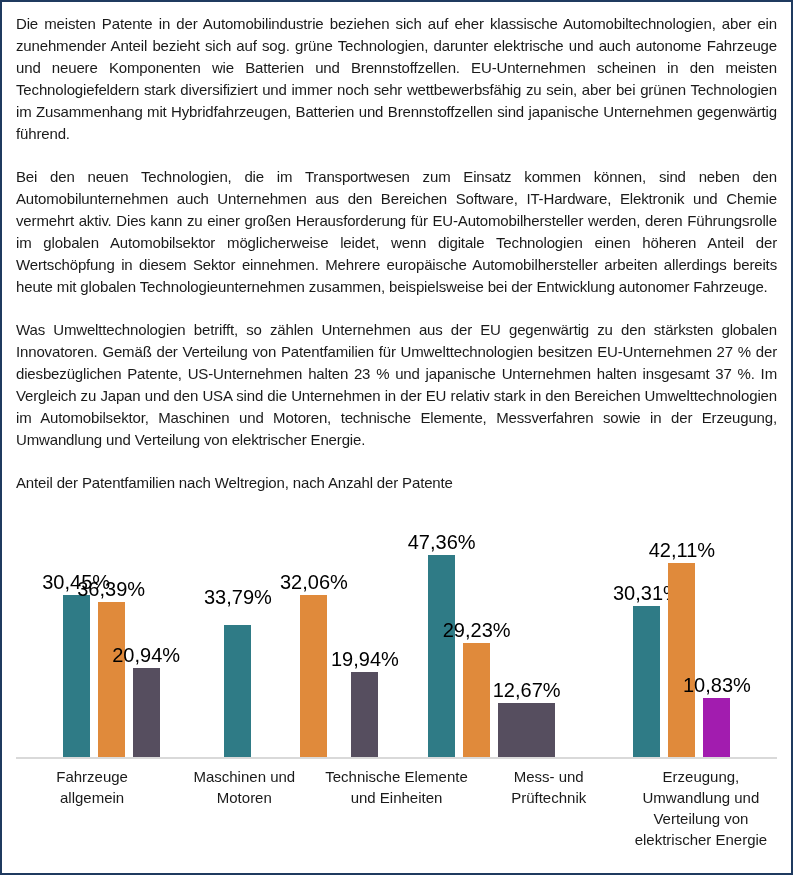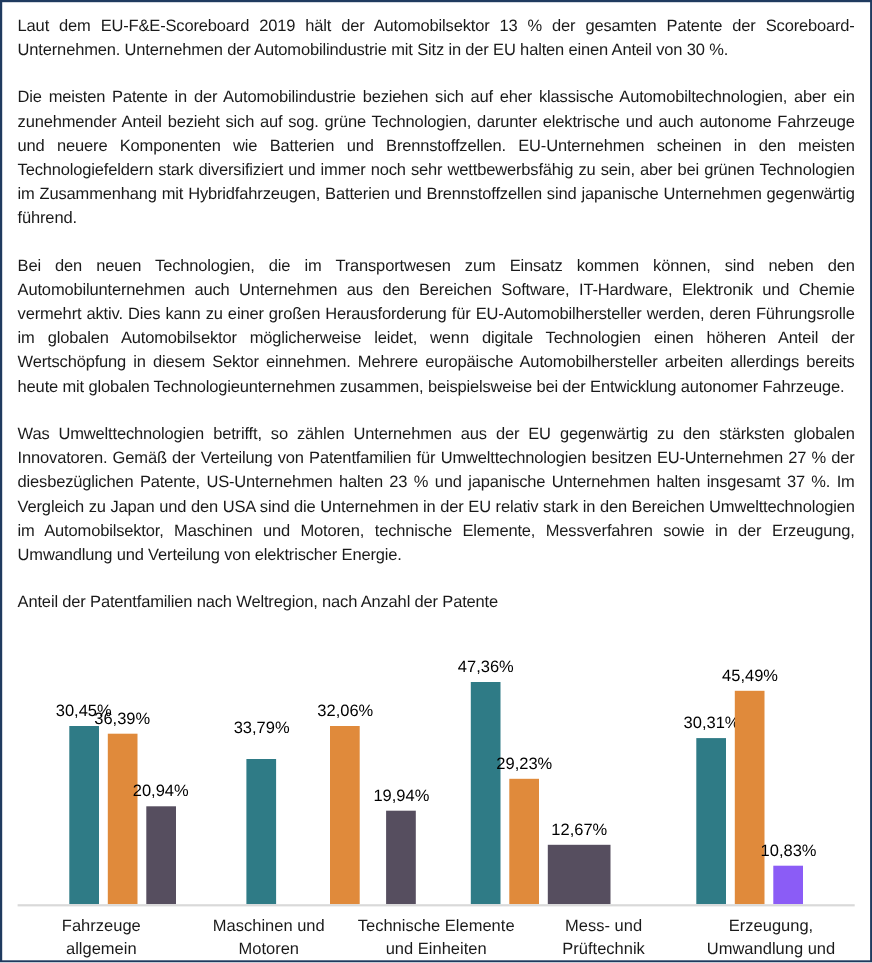--- a/index.html
+++ b/index.html
@@ -50,21 +50,21 @@
   }
   .bar{
     width:27px;
     position:relative;
   }
   .bar-label{
     position:absolute;
     left:50%;
     transform:translateX(-50%);
     bottom:calc(100% + 5px);
-    font-size:15px;
+    font-size:20px;
     line-height:16px;
     white-space:nowrap;
     color:#000;
   }
   .axis-line{
     position:absolute;left:0;right:0;top:257px;height:2px;
     background:var(--axis-color);
   }
   .chart-categories{
     position:absolute;left:0;right:0;top:266px;
@@ -78,21 +78,20 @@
     white-space:pre-line;
     color:#1A1A1A;
   }
 </style>
 </head>
 <body>
 
 <div class="page">
 
   <div class="text-block">
-    <p>Laut dem EU-F&amp;E-Scoreboard 2019 hält der Automobilsektor 13 % der gesamten Patente der Scoreboard-Unternehmen. Unternehmen der Automobilindustrie mit Sitz in der EU halten einen Anteil von 30 %.</p>
     <p>Die meisten Patente in der Automobilindustrie beziehen sich auf eher klassische Automobiltechnologien, aber ein zunehmender Anteil bezieht sich auf sog. grüne Technologien, darunter elektrische und auch autonome Fahrzeuge und neuere Komponenten wie Batterien und Brennstoffzellen. EU-Unternehmen scheinen in den meisten Technologiefeldern stark diversifiziert und immer noch sehr wettbewerbsfähig zu sein, aber bei grünen Technologien im Zusammenhang mit Hybridfahrzeugen, Batterien und Brennstoffzellen sind japanische Unternehmen gegenwärtig führend.</p>
     <p>Bei den neuen Technologien, die im Transportwesen zum Einsatz kommen können, sind neben den Automobilunternehmen auch Unternehmen aus den Bereichen Software, IT-Hardware, Elektronik und Chemie vermehrt aktiv. Dies kann zu einer großen Herausforderung für EU-Automobilhersteller werden, deren Führungsrolle im globalen Automobilsektor möglicherweise leidet, wenn digitale Technologien einen höheren Anteil der Wertschöpfung in diesem Sektor einnehmen. Mehrere europäische Automobilhersteller arbeiten allerdings bereits heute mit globalen Technologieunternehmen zusammen, beispielsweise bei der Entwicklung autonomer Fahrzeuge.</p>
     <p>Was Umwelttechnologien betrifft, so zählen Unternehmen aus der EU gegenwärtig zu den stärksten globalen Innovatoren. Gemäß der Verteilung von Patentfamilien für Umwelttechnologien besitzen EU-Unternehmen 27 % der diesbezüglichen Patente, US-Unternehmen halten 23 % und japanische Unternehmen halten insgesamt 37 %. Im Vergleich zu Japan und den USA sind die Unternehmen in der EU relativ stark in den Bereichen Umwelttechnologien im Automobilsektor, Maschinen und Motoren, technische Elemente, Messverfahren sowie in der Erzeugung, Umwandlung und Verteilung von elektrischer Energie.</p>
   </div>
 
   <p class="chart-title">Anteil der Patentfamilien nach Weltregion, nach Anzahl der Patente</p>
 
   <div class="chart">
     <div class="chart-plot">
         <div class="chart-cell">
@@ -126,23 +125,23 @@
           </div>
           <div class="bar" style="height: 54.1px; background: rgb(86, 78, 95); padding-left: 30px;">
             <div class="bar-label">12,67%</div>
           </div>
         </div>
         <div class="chart-cell">
           <div class="bar" style="height: 150.9px; background: rgb(47, 123, 134);">
             <div class="bar-label">30,31%</div>
           </div>
           <div class="bar" style="height: 194.2px; background: rgb(224, 138, 59);">
-            <div class="bar-label">45,49%</div>
+            <div class="bar-label">42,11%</div>
           </div>
-          <div class="bar" style="height: 35px; background: #8b5cf6;">
+          <div class="bar" style="height: 59px; background: #a21caf;">
             <div class="bar-label">10,83%</div>
           </div>
         </div>
       </div>
     <div class="axis-line"></div>
     <div class="chart-categories">
         <div class="category-label">Fahrzeuge
 allgemein</div>
         <div class="category-label">Maschinen und
 Motoren</div>

